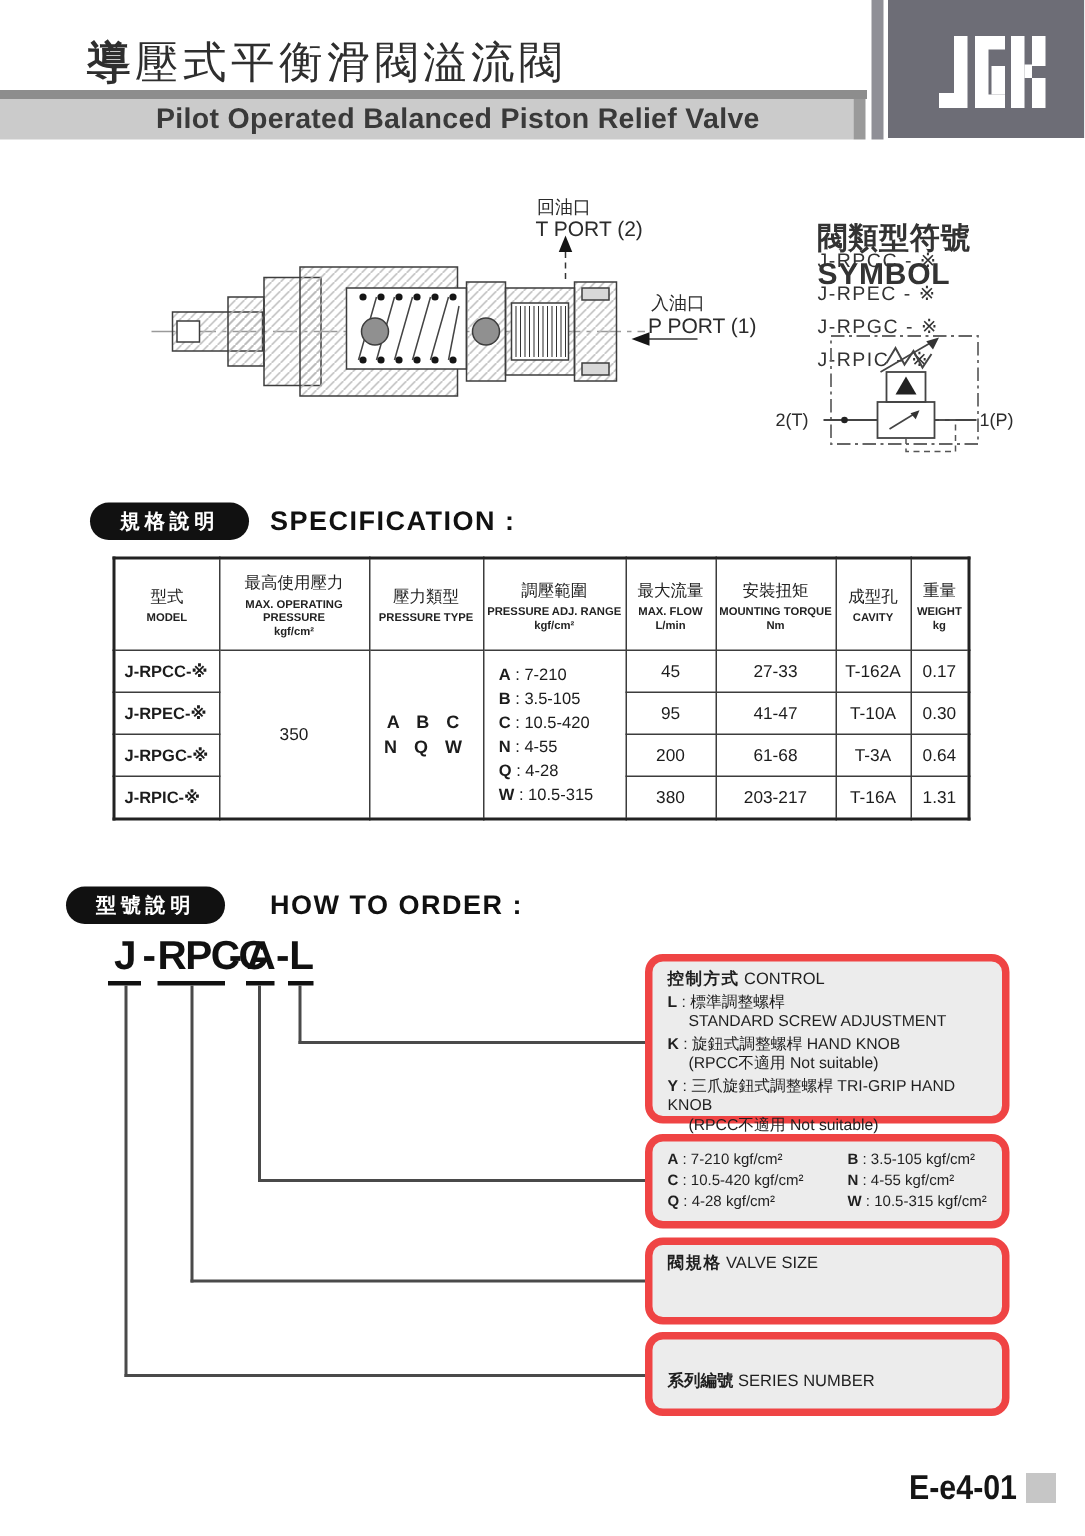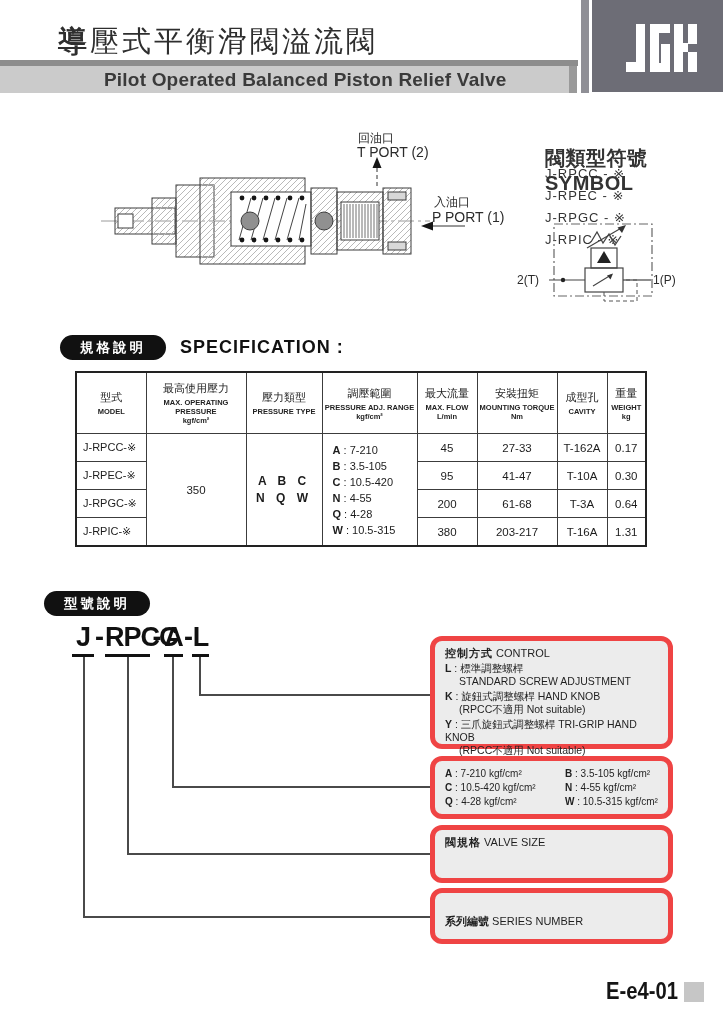--- a/index.html
+++ b/index.html
@@ -28,21 +28,21 @@
 
   
   .spec-table{left:75px;top:371px;width:570px;border-collapse:collapse;table-layout:fixed;
               border:2px solid #222;background:#fff;}
   .spec-table th,.spec-table td{border:1px solid #3c3c3c;padding:0;}
   .spec-table thead th{height:60px;vertical-align:middle;text-align:center;font-weight:normal;}
   .th-zh{font-size:11px;color:#222;}
   .th-en{font-size:7.5px;font-weight:bold;color:#222;margin-top:2px;}
   .th-unit{font-size:7.5px;font-weight:bold;color:#222;}
   .spec-table tbody td{height:27px;font-size:11px;text-align:center;color:#1c1c1c;}
-  .spec-table td.model{text-align:left;padding-left:6px;font-weight:normal;font-size:11px;}
+  .spec-table td.model{text-align:left;padding-left:6px;font-weight:bold;font-size:11px;}
   .spec-table td.ptype{font-weight:bold;font-size:12px;letter-spacing:4px;line-height:17px;}
   .spec-table td.range{text-align:left;padding-left:10px;font-size:11px;line-height:16px;}
   .spec-table td.num{font-size:11.5px;}
 
   
   .code-seg{top:622px;height:32px;border-bottom:3px solid #111;font-size:27px;font-weight:bold;
             color:#111;text-align:center;letter-spacing:-1px;line-height:30px;}
   .code-dash{top:622px;height:32px;font-size:27px;font-weight:bold;color:#111;text-align:center;line-height:30px;}
   .conn{border-left:2px solid #4a4a4a;border-bottom:2px solid #4a4a4a;}
   .obox{left:430px;width:243px;background:#ececec;border:5px solid #ef4444;border-radius:12px;
@@ -275,20 +275,21 @@
         <td class="model">J-RPIC-※</td>
         <td class="num">380</td>
         <td class="num">203-217</td>
         <td class="num">T-16A</td>
         <td class="num">1.31</td>
       </tr>
     </tbody>
   </table>
 
   <div class="abs badge" style="left:44px;top:591px;">型號說明</div>
+  <div class="abs sec-head" style="left:180px;top:593px;">HOW TO ORDER :</div>
 
   <div class="abs code-seg" style="left:72px;width:22px;">J</div>
   <div class="abs code-dash" style="left:95px;width:9px;">-</div>
   <div class="abs code-seg" style="left:105px;width:45px;">RPCC</div>
   <div class="abs code-dash" style="left:152px;width:10px;">-</div>
   <div class="abs code-seg" style="left:164px;width:19px;">A</div>
   <div class="abs code-dash" style="left:184px;width:8px;">-</div>
   <div class="abs code-seg" style="left:192px;width:17px;">L</div>
 
   <div class="abs conn" style="left:199px;top:657px;width:231px;height:37px;"></div>

